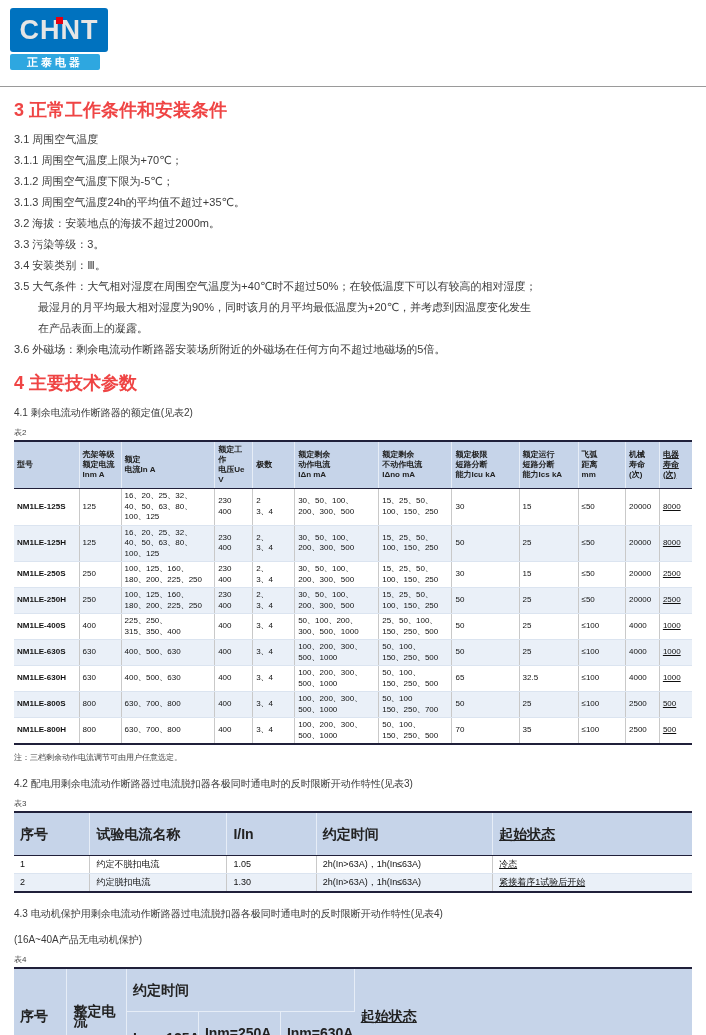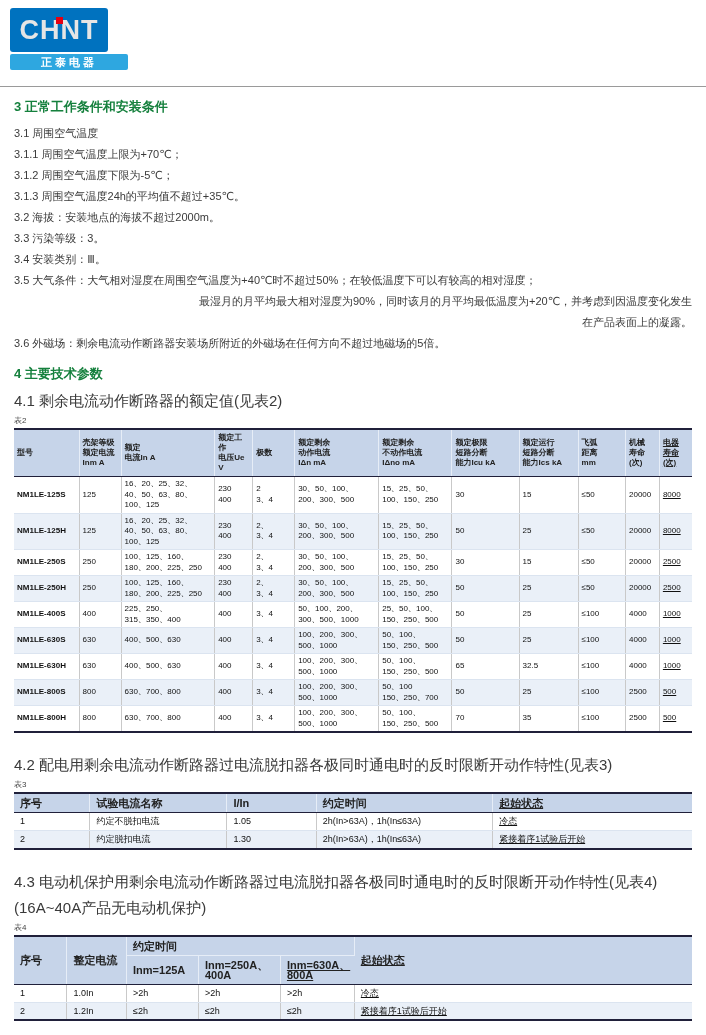--- a/index.html
+++ b/index.html
@@ -10,55 +10,55 @@
     color:#333; display:flex; flex-direction:column;
   }
   .page-header { padding:8px 0 0 10px; }
   .logo-box {
     width:98px; height:44px; background:#0072bf; border-radius:3px;
     display:flex; align-items:center; justify-content:center; position:relative;
   }
   .logo-brand { color:#e5e5e5; font-weight:bold; font-size:27px; letter-spacing:1px; }
   .logo-dot { position:absolute; top:9px; left:46px; width:7px; height:7px; background:#e60012; }
   .logo-subbar {
-    width:118px; height:16px; margin-top:2px; border-radius:2px;
+    width:90px; height:16px; margin-top:2px; border-radius:2px;
     background:linear-gradient(180deg,#55bdе9 0%,#2ea7e0 40%,#1b93d0 100%);
     background-color:#2ea7e0;
     display:flex; align-items:center; justify-content:center;
   }
   .logo-sub { color:#fff; font-size:11px; font-weight:bold; letter-spacing:3px; }
   .top-rule { border:none; border-top:1px solid #9a9a9a; margin:16px 0 0 0; }
   .content { padding:0 14px; }
-  h2.sec-title { font-size:13px; font-weight:bold; color:#15803d; margin:11px 0 7px 0; }
+  h2.sec-title { font-size:18px; font-weight:bold; color:#ef4444; margin:11px 0 7px 0; }
   .para { font-size:11px; line-height:21px; font-weight:500; color:#3a3a3a; }
-  .para.cont { padding-left:24px;text-align:right; }
-  .sub-head { font-size:15px; font-weight:500; line-height:21px; margin-top:5px; color:#3a3a3a; }
+  .para.cont { padding-left:24px; }
+  .sub-head { font-size:10px; font-weight:500; line-height:21px; margin-top:5px; color:#3a3a3a; }
   .tbl-label { font-size:8px; color:#444; margin:4px 1px 2px 0; }
   table { width:100%; border-collapse:collapse; table-layout:fixed;
           border-top:2px solid #20203a; border-bottom:2px solid #20203a; }
   thead th {
     background:#c6d4e9; font-size:8px; line-height:10px; font-weight:bold;
     text-align:left; vertical-align:middle; padding:3px 3px;
     border-right:1px solid #e6edf7; border-bottom:1px solid #20203a;
     white-space:pre-line; color:#222;
   }
   tbody td {
     font-size:8px; line-height:10.5px; vertical-align:middle; padding:2px 3px;
     border-right:1px solid #c9c9c9; border-bottom:1px solid #dbe4f0;
     white-space:pre-line; color:#111;
   }
   tbody tr:nth-child(even) { background:#eaf0f8; }
   tbody tr:last-child td { border-bottom:none; }
   thead th:last-child, tbody td:last-child { border-right:none;text-decoration:underline; }
   .t2 tbody td { height:25px; }
   .t2 tbody td:first-child { font-weight:bold; }
-  .t3 thead th, .t4 thead th { font-size:11px; padding:4px 6px; }
+  .t3 thead th, .t4 thead th { font-size:14px; padding:16px 6px; }
   .t3 tbody td, .t4 tbody td { font-size:9px; height:18px; padding:3px 6px; font-weight:500; }
   .note { font-size:8px; color:#444; margin-top:7px; font-weight:500; }
-  .gap-lg { margin-top:21px; }
+  .gap-lg { margin-top:10px; }
 </style>
 </head>
 <body>
 
 <div class="page-header">
   <div class="logo-box">
     <span class="logo-brand">CHNT</span>
     <span class="logo-dot"></span>
   </div>
   <div class="logo-subbar">
@@ -291,20 +291,21 @@
           <td>50、100、
 150、250、500</td>
           <td>70</td>
           <td>35</td>
           <td>≤100</td>
           <td>2500</td>
           <td>500</td>
         </tr>
       </tbody>
   </table>
+  <p class="note">注：三档剩余动作电流调节可由用户任意选定。</p>
 
   <p class="sub-head gap-lg">4.2 配电用剩余电流动作断路器过电流脱扣器各极同时通电时的反时限断开动作特性(见表3)</p>
   <div class="tbl-label">表3</div>
   <table class="t3">
     <colgroup>
       <col style="width:11.2%">
         <col style="width:20.2%">
         <col style="width:13.2%">
       <col style="width:26.0%">
         <col style="width:29.4%">

